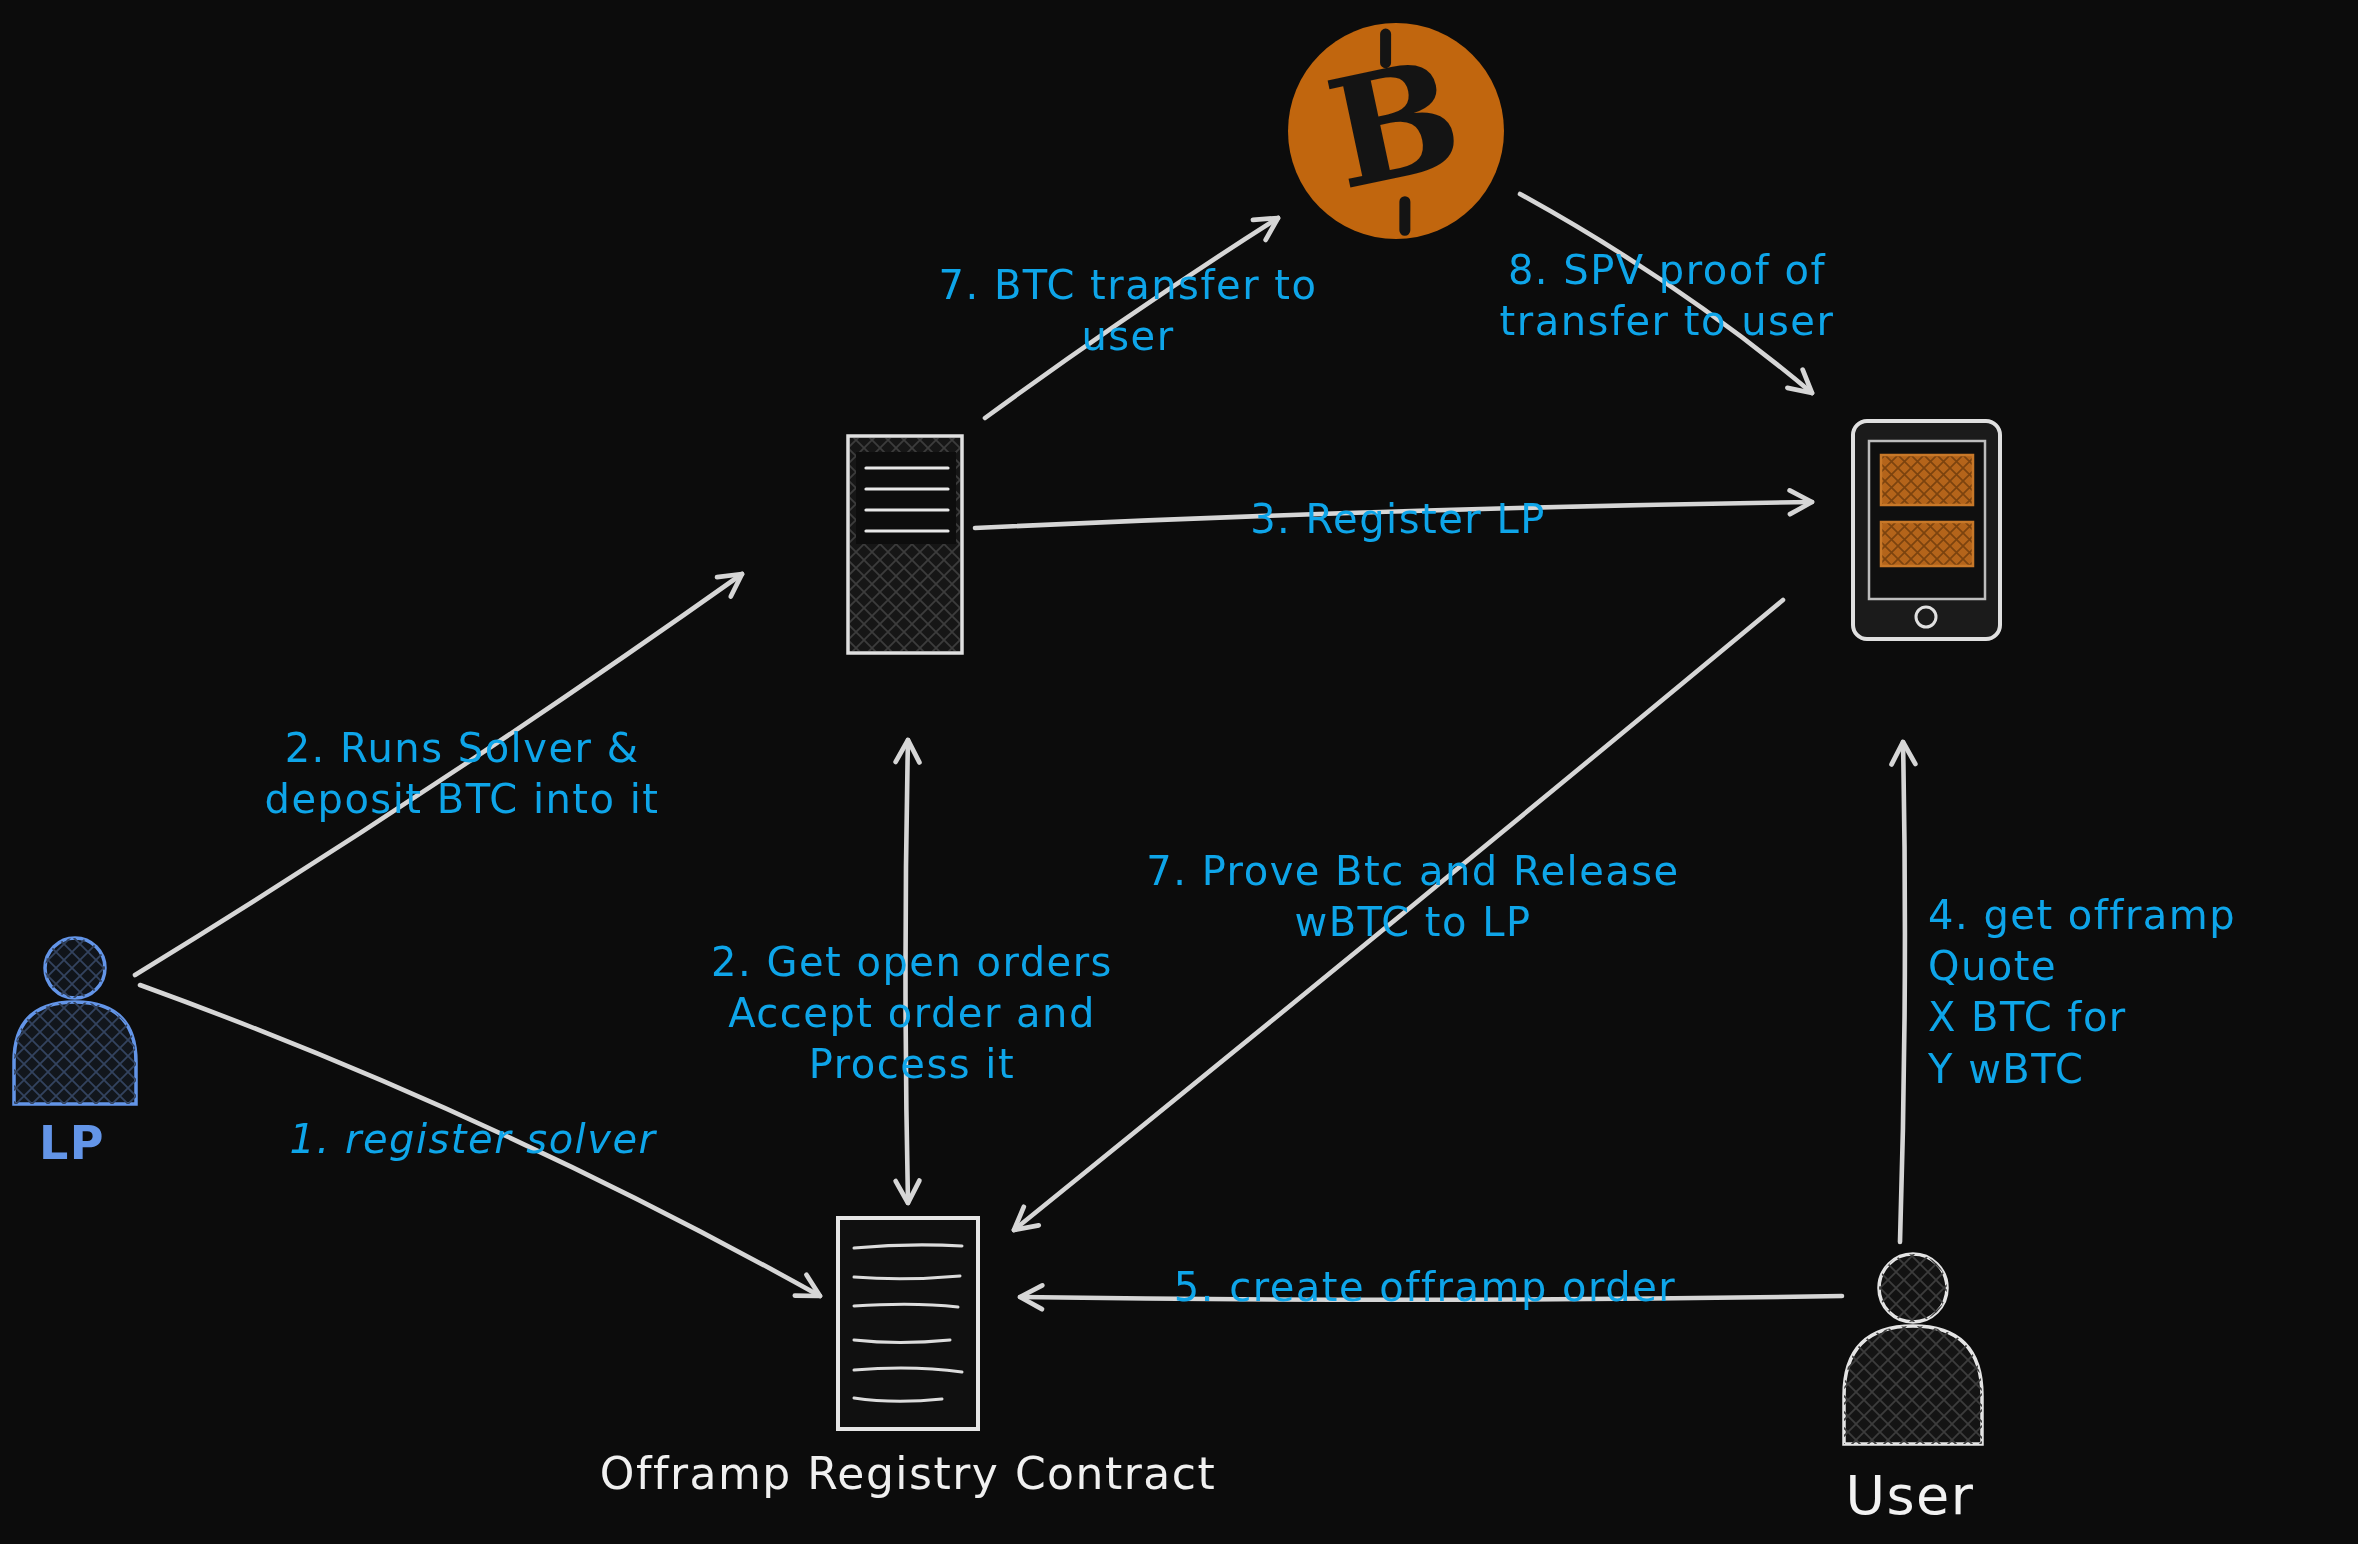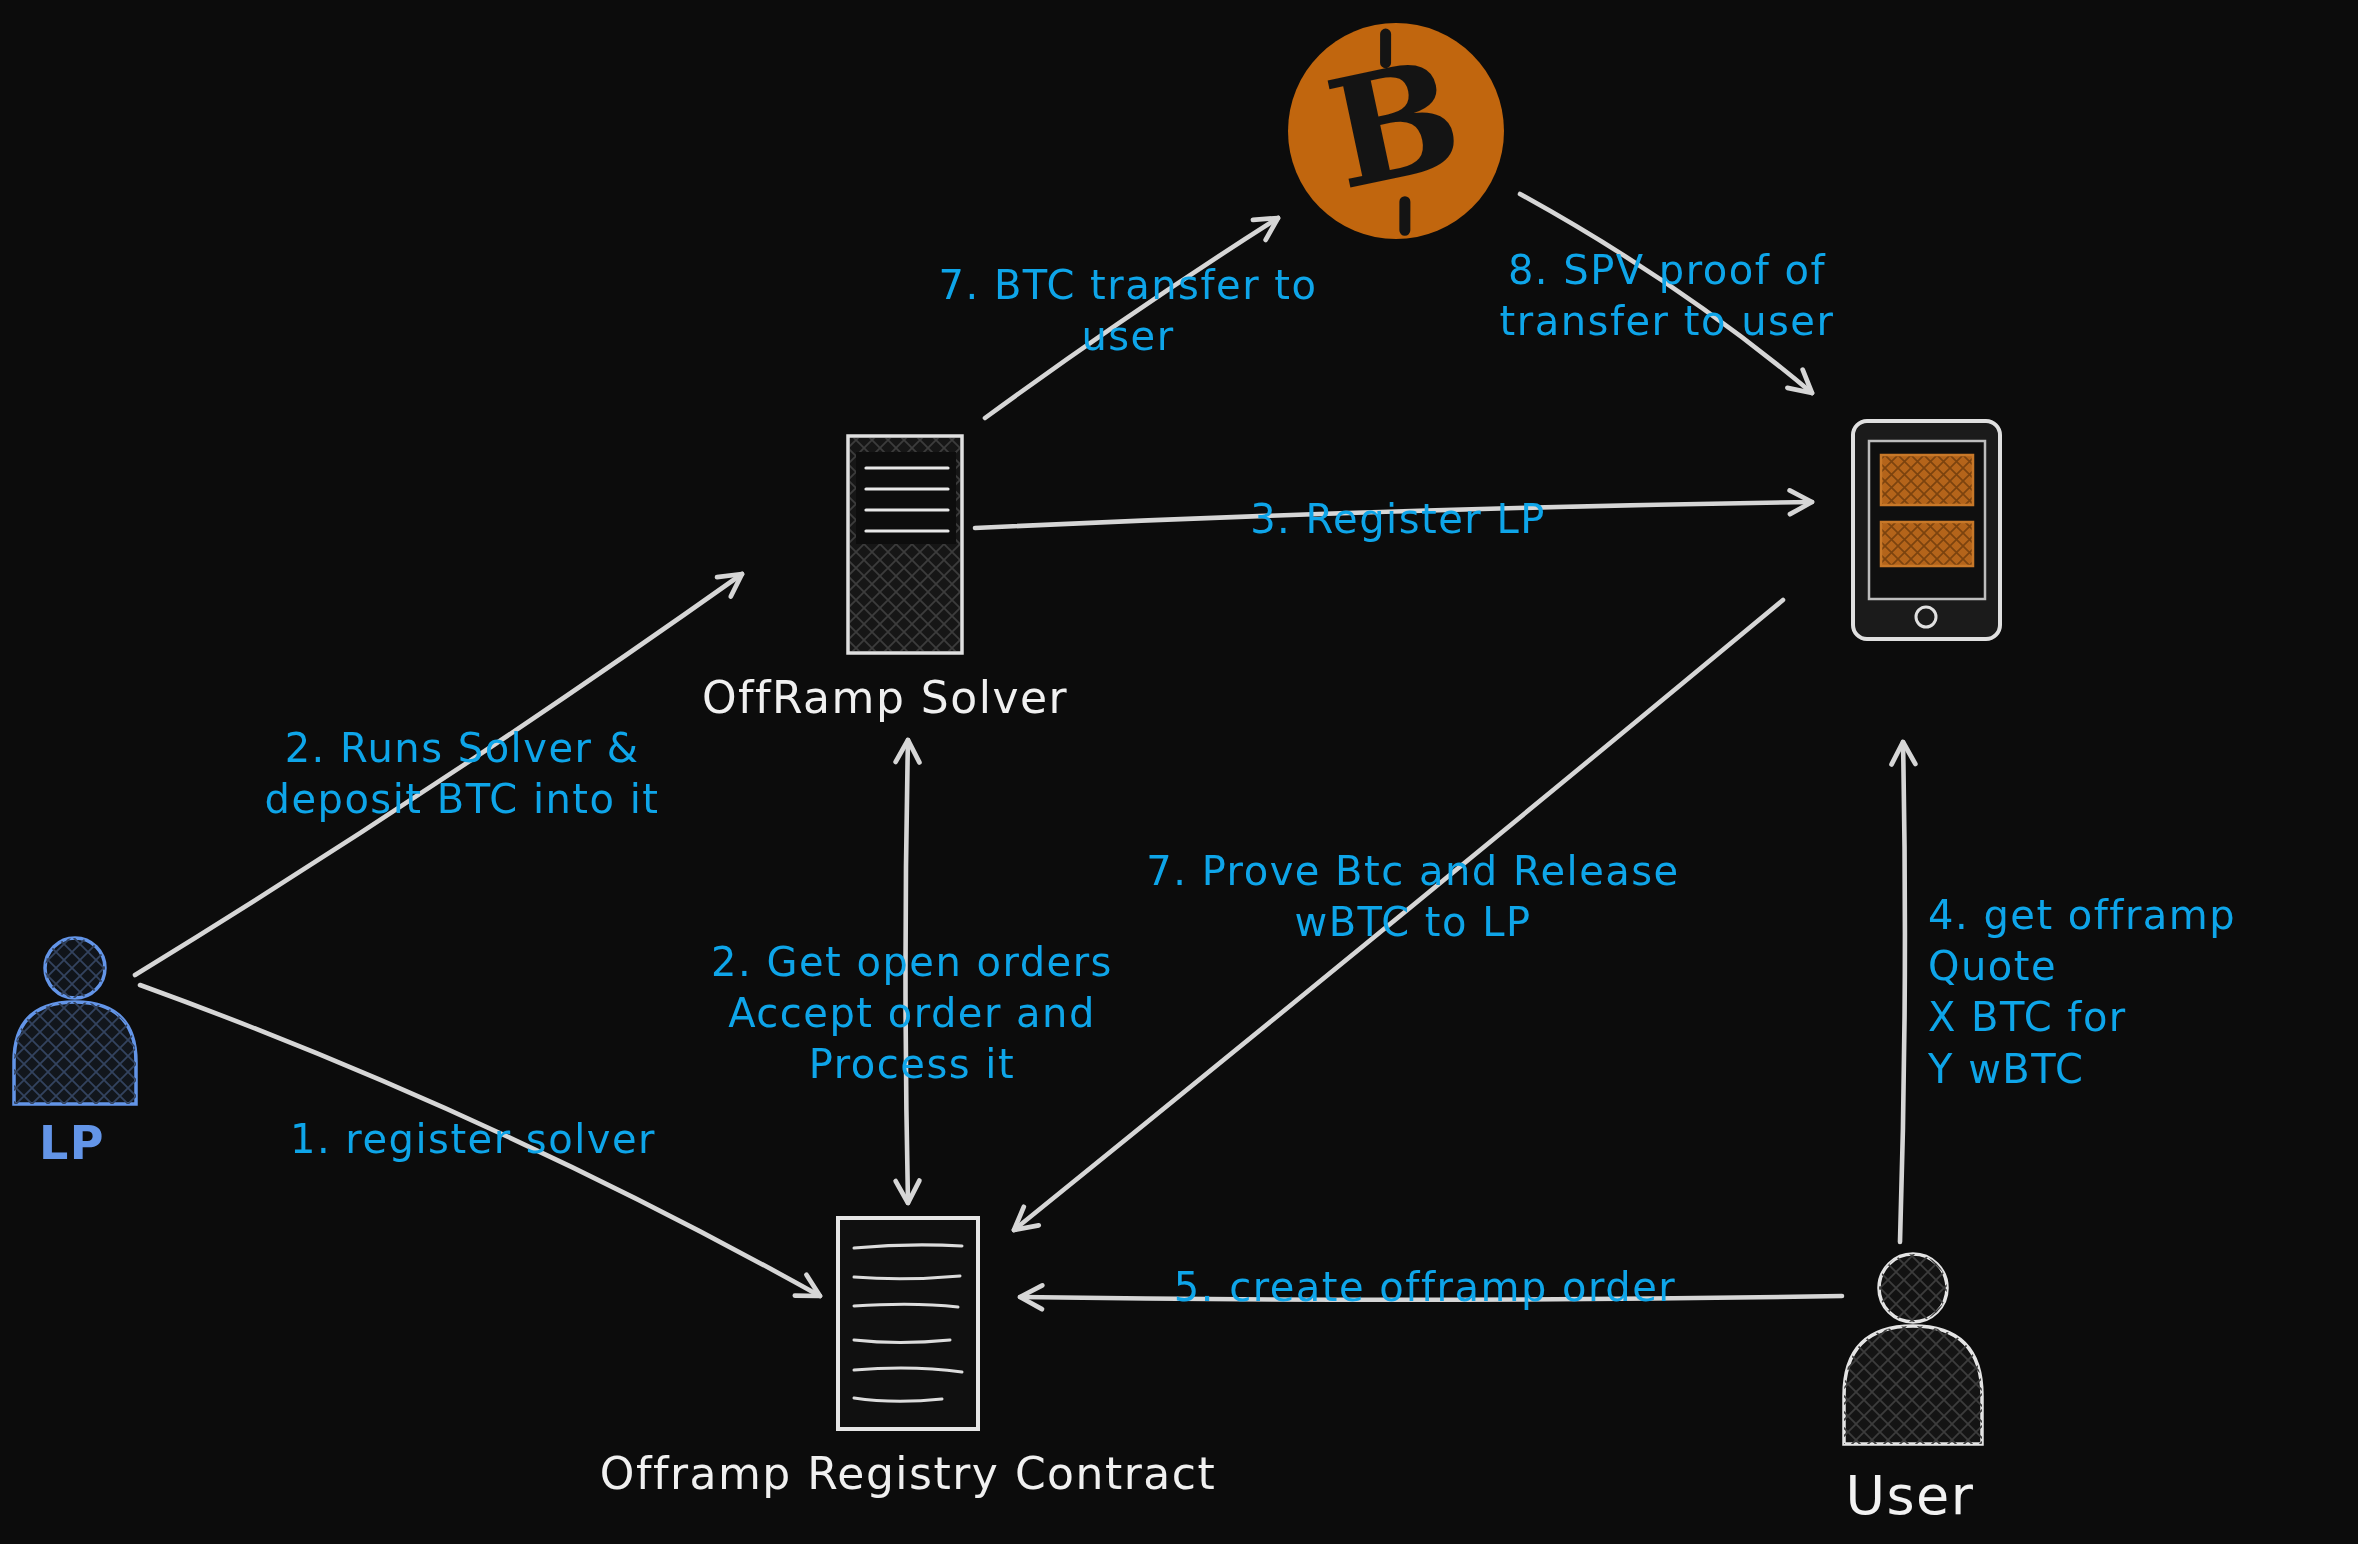--- a/index.html
+++ b/index.html
@@ -133,21 +133,21 @@
     </g>
 
     <g>
       <circle cx="1913" cy="1288" r="34" fill="#121212" stroke="#e4e4e4" stroke-width="3.5"></circle>
       <circle cx="1913" cy="1288" r="34" fill="url(#crossDark)"></circle>
       <path d="M1844,1444 L1844,1396 Q1844,1326 1913,1326 Q1982,1326 1982,1396 L1982,1444 Z" fill="#141414" stroke="#e4e4e4" stroke-width="3.5"></path>
       <path d="M1844,1444 L1844,1396 Q1844,1326 1913,1326 Q1982,1326 1982,1396 L1982,1444 Z" fill="url(#crossDark)"></path>
     </g>
   </svg>
 
-  <div class="label" style="left:473px; top:1140px;">1. register solver</div>
+  <div class="label" style="left:473px; top:1140px;font-style:italic;">1. register solver</div>
 
   <div class="label" style="left:424px; top:774px;margin-left:38px;">2. Runs Solver &amp;
 deposit BTC into it</div>
 
   <div class="label" style="left:1398px; top:520px;">3. Register LP</div>
 
   <div class="label quote-label" style="left:1928px; top:992px;">4. get offramp Quote
 X BTC for
 Y wBTC</div>
 
@@ -159,21 +159,20 @@
 
   <div class="label" style="left:1128px; top:311px;">7. BTC transfer to
 user</div>
 
   <div class="label" style="left:1667px; top:296px;">8. SPV proof of
 transfer to user</div>
 
   <div class="label" style="left:1413px; top:897px;">7. Prove Btc and Release
 wBTC to LP</div>
 
-  <div class="label node-label" style="left:885px; top:698px;">OffRamp Solver</div>
 
 
   <div class="label node-label" style="left:908px; top:1474px;">Offramp Registry Contract</div>
 
   <div class="label lp-label" style="left:72px; top:1143px;">LP</div>
 
   <div class="label user-label" style="left:1910px; top:1496px;">User</div>
 
 </div>
 

